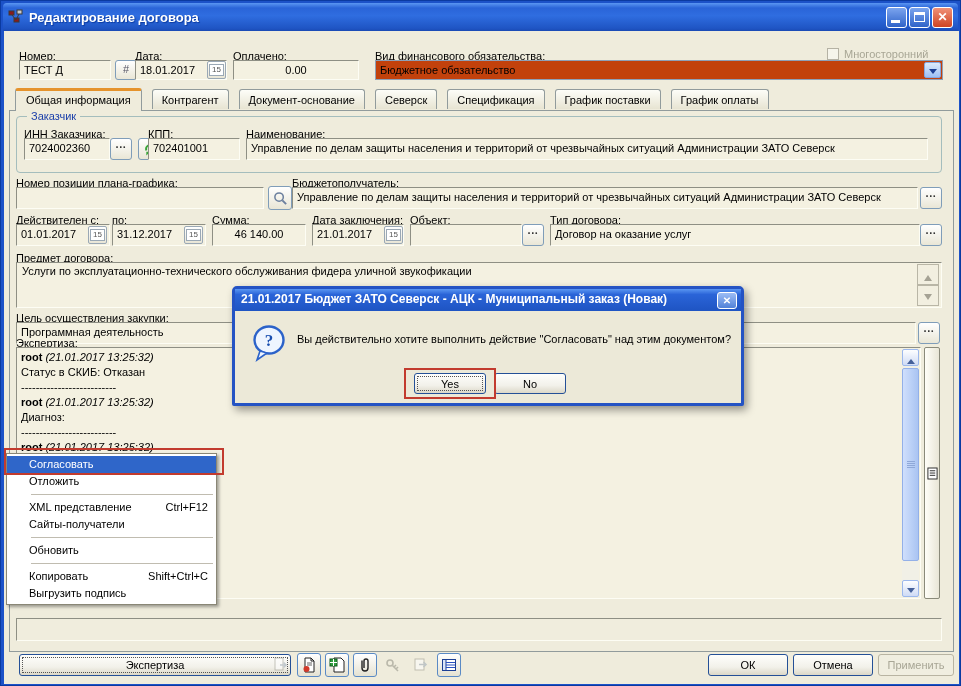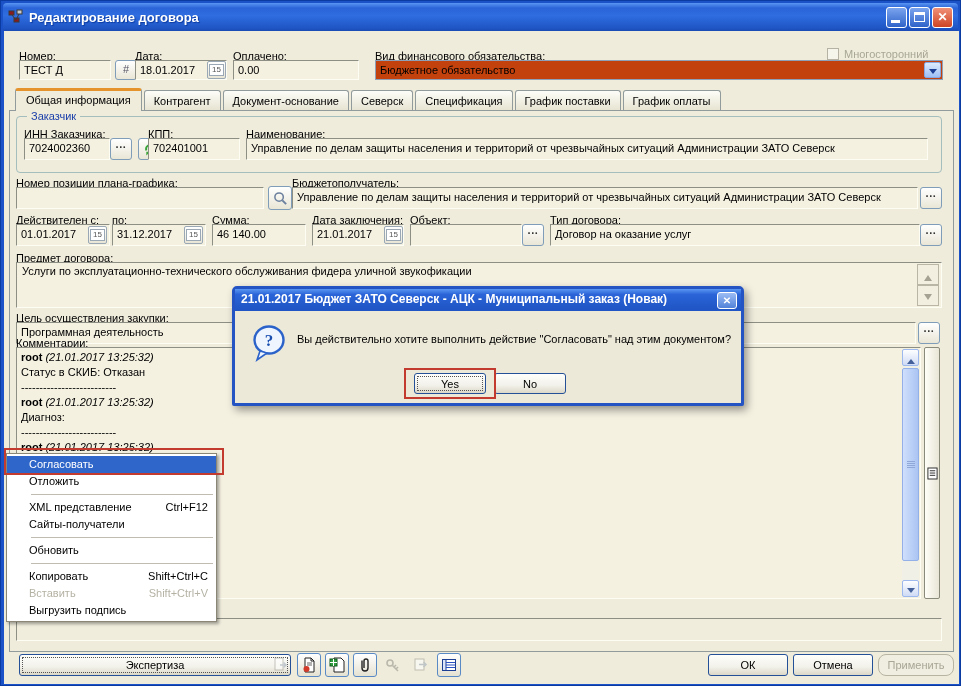--- a/index.html
+++ b/index.html
@@ -16,36 +16,36 @@
   .winbtn.close { background:linear-gradient(#f09178,#cf4423); color:#fff; font-weight:bold; font-size:12px; text-align:center; line-height:18px; }
   .glyph-min { position:absolute; left:4px; bottom:4px; width:9px; height:3px; background:#fff; }
   .glyph-max { position:absolute; left:4px; top:4px; width:11px; height:10px; border:1px solid #fff; border-top:3px solid #fff; }
 
   .client { position:absolute; left:3px; top:30px; width:955px; height:653px; background:#efecdc; }
 
   .lbl { position:absolute; white-space:nowrap; }
   .fld { position:absolute; height:20px; background:#f4f1e1; border:1px solid; border-color:#8e8f84 #fdfdf4 #fdfdf4 #8e8f84;
     padding:3px 4px 0; overflow:hidden; white-space:nowrap; }
   .fld.tall { height:22px; }
-  .right { text-align:left; }
+  .right { text-align:center; }
   .mini-btn { position:absolute; width:22px; height:20px; background:linear-gradient(#fff,#e9e6d6);
     border:1px solid #7f9db9; border-radius:3px; text-align:center; line-height:14px; font-weight:bold; color:#333; cursor:pointer; }
   .cal-btn { position:absolute; width:19px; height:18px; background:linear-gradient(#fff,#e9e6d6);
     border:1px solid #9aa8b5; border-radius:2px; text-align:center; cursor:pointer; }
   .cal-inner { display:inline-block; margin-top:2px; font-size:8px; color:#555; border:1px solid #9aa8b5; background:#fff; padding:0 2px; line-height:10px; }
 
   .combo { position:absolute; height:20px; background:#c2410c; border:1px solid #8ea0b8; padding:3px 20px 0 4px; overflow:hidden; white-space:nowrap; }
   .combo-arrow { position:absolute; right:1px; top:1px; bottom:1px; width:17px;
     background:linear-gradient(#dceafc,#9dc0f5); border:1px solid #86a7e0; border-radius:2px; cursor:pointer; }
   .combo-arrow::after { content:""; position:absolute; left:4px; top:6px; border:4px solid transparent; border-top:5px solid #1c3f94; }
 
   .checkbox { position:absolute; width:12px; height:12px; background:#f6f5eb; border:1px solid #b5b2a4; }
   .dis-label { color:#a8a695; }
 
-  .tabbar { position:absolute; left:11px; top:57px; display:flex; align-items:flex-end; gap:2px; z-index:2; }
+  .tabbar { position:absolute; left:11px; top:57px; display:flex; align-items:center; gap:10px; z-index:2; }
   .tab { border:1px solid #919b9c; border-bottom:none; border-radius:3px 3px 0 0; padding:4px 9px 3px;
     background:linear-gradient(#fdfdf8,#e7e4d2); cursor:pointer; }
   .tab.active { background:#efecdc; border-top:3px solid #e5932c; padding:3px 10px 5px; position:relative; margin-bottom:-1px; }
 
   .page { position:absolute; left:5px; top:79px; width:945px; height:542px; border:1px solid #919b9c; background:#efecdc; }
 
   .groupbox { position:absolute; left:6px; top:5px; width:926px; height:57px; border:1px solid #a4bdbd; border-radius:4px; }
   .group-title { position:absolute; left:10px; top:-7px; background:#efecdc; padding:0 4px; color:#1b3faa; }
 
   .icon-btn { position:absolute; width:24px; height:22px; background:linear-gradient(#fff,#e9e6d6);
@@ -77,21 +77,21 @@
   .side-panel { position:absolute; left:914px; top:236px; width:16px; height:252px;
     background:linear-gradient(90deg,#fffef8,#e9e6d6); border:1px solid #8a8a7a; border-radius:2px;
     display:flex; align-items:center; justify-content:center; cursor:pointer; }
 
   .empty-strip { position:absolute; left:6px; top:507px; width:926px; height:23px; background:#f0eddd;
     border:1px solid; border-color:#8e8f84 #fdfdf4 #fdfdf4 #8e8f84; }
 
   .xp-btn { position:absolute; height:22px; background:linear-gradient(#fefefc,#f2f1ea 60%,#dcd8c8);
     border:1px solid #245097; border-radius:3px; font-size:11px; font-family:"Liberation Sans",sans-serif; cursor:pointer; }
   .xp-btn.focus { outline:1px dotted #555; outline-offset:-4px; }
-  .xp-btn.disabled { color:#a8a695; border-color:#b8b4a2; background:#f0eee0; cursor:default;border-radius:8px; }
+  .xp-btn.disabled { color:#a8a695; border-color:#b8b4a2; background:#f0eee0; cursor:default; }
 
   .toolbar { position:absolute; left:265px; top:622px; display:flex; gap:4px; }
   .tool-btn { width:24px; height:24px; border:1px solid #5a8ac5; border-radius:3px;
     background:linear-gradient(#fff,#e5e2d2); display:flex; align-items:center; justify-content:center; cursor:pointer; }
   .tool-btn.disabled { border-color:transparent; background:transparent; opacity:.55; cursor:default; }
 
   .menu { position:absolute; left:2px; top:422px; width:211px; background:#fff; border:1px solid #8a8776;
     box-shadow:2px 2px 3px rgba(0,0,0,.35); padding:2px 0; z-index:5; }
   .menu-item { height:17px; line-height:17px; padding:0 8px 0 22px; display:flex; justify-content:space-between; cursor:pointer; }
   .menu-item.hl { background:#2f66c9; color:#fff; }
@@ -227,21 +227,21 @@
       <div class="textarea" style="left:6px;top:151px;width:926px;height:46px">
         <span>Услуги по эксплуатационно-технического обслуживания фидера уличной звукофикации</span>
         <span class="flat-arrow up" style="right:2px;top:1px"></span>
         <span class="flat-arrow down" style="right:2px;top:22px"></span>
       </div>
 
       <div class="lbl" style="left:6px;top:201px">Цель осуществления закупки:</div>
       <div class="fld tall" style="left:6px;top:211px;width:900px">Программная деятельность</div>
       <span class="mini-btn" style="left:908px;top:211px;height:22px;line-height:16px"><span>···</span></span>
 
-      <div class="lbl" style="left:6px;top:226px">Комментарии:</div>
+      <div class="lbl" style="left:6px;top:226px">Экспертиза:</div>
       <div class="comments-box">
         <div class="comments-text">
             <div class="c-author"><b>root </b><i>(21.01.2017 13:25:32)</i></div>
             <div>Статус в СКИБ: Отказан</div>
             <div>--------------------------</div>
             <div class="c-author"><b>root </b><i>(21.01.2017 13:25:32)</i></div>
             <div>Диагноз:</div>
             <div>--------------------------</div>
             <div class="c-author"><b>root </b><i>(21.01.2017 13:25:32)</i></div>
             <div>Примечание:</div>
@@ -344,24 +344,20 @@
         <div class="menu-sep"></div>
         <div class="menu-item">
           <span>Обновить</span>
           <span></span>
         </div>
         <div class="menu-sep"></div>
         <div class="menu-item">
           <span>Копировать</span>
           <span>Shift+Ctrl+C</span>
         </div>
-        <div class="menu-item dis">
-          <span>Вставить</span>
-          <span>Shift+Ctrl+V</span>
-        </div>
         <div class="menu-item">
           <span>Выгрузить подпись</span>
           <span></span>
         </div>
       </div>
     <div class="red-frame" style="left:0px;top:417px;width:220px;height:27px"></div>
 
     <div class="dialog">
       <div class="dialog-title">
         <span class="dialog-title-text">21.01.2017 Бюджет ЗАТО Северск - АЦК - Муниципальный заказ (Новак)</span>

